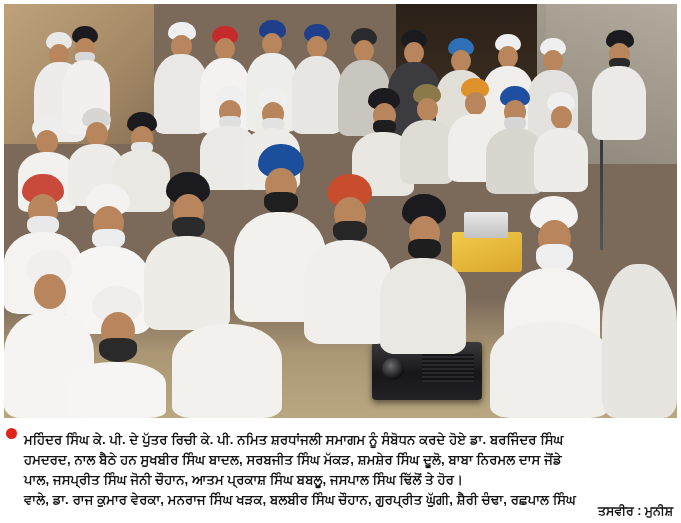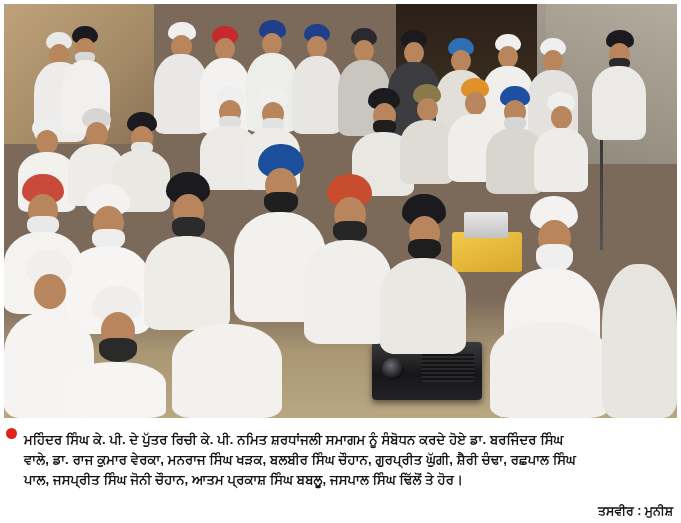--- a/index.html
+++ b/index.html
@@ -385,19 +385,20 @@
     </div>
     <div class="p" style="left:598px;top:250px;width:75px;height:164px;">
       <div class="body" style="left:0;top:10px;width:75px;height:154px;background:#e7e5e0;"></div>
     </div>
   </div>
 
   <div class="caption-wrap">
     <span class="bullet"></span>
     <div class="caption">
       <span class="line">ਮਹਿੰਦਰ ਸਿੰਘ ਕੇ. ਪੀ. ਦੇ ਪੁੱਤਰ ਰਿਚੀ ਕੇ. ਪੀ. ਨਮਿਤ ਸ਼ਰਧਾਂਜਲੀ ਸਮਾਗਮ ਨੂੰ ਸੰਬੋਧਨ ਕਰਦੇ ਹੋਏ ਡਾ. ਬਰਜਿੰਦਰ ਸਿੰਘ</span>
+      <span class="line">ਹਮਦਰਦ, ਨਾਲ ਬੈਠੇ ਹਨ ਸੁਖਬੀਰ ਸਿੰਘ ਬਾਦਲ, ਸਰਬਜੀਤ ਸਿੰਘ ਮੱਕੜ, ਸ਼ਮਸ਼ੇਰ ਸਿੰਘ ਦੂਲੋ, ਬਾਬਾ ਨਿਰਮਲ ਦਾਸ ਜੋਂਡੇ</span>
+      <span class="line">ਪਾਲ, ਜਸਪ੍ਰੀਤ ਸਿੰਘ ਜੋਨੀ ਚੌਹਾਨ, ਆਤਮ ਪ੍ਰਕਾਸ਼ ਸਿੰਘ ਬਬਲੂ, ਜਸਪਾਲ ਸਿੰਘ ਢਿੱਲੋਂ ਤੇ ਹੋਰ।</span>
       <span class="line">ਵਾਲੇ, ਡਾ. ਰਾਜ ਕੁਮਾਰ ਵੇਰਕਾ, ਮਨਰਾਜ ਸਿੰਘ ਖੜਕ, ਬਲਬੀਰ ਸਿੰਘ ਚੌਹਾਨ, ਗੁਰਪ੍ਰੀਤ ਘੁੱਗੀ, ਸ਼ੈਰੀ ਚੰਢਾ, ਰਛਪਾਲ ਸਿੰਘ</span>
-      <span class="line">ਪਾਲ, ਜਸਪ੍ਰੀਤ ਸਿੰਘ ਜੋਨੀ ਚੌਹਾਨ, ਆਤਮ ਪ੍ਰਕਾਸ਼ ਸਿੰਘ ਬਬਲੂ, ਜਸਪਾਲ ਸਿੰਘ ਢਿੱਲੋਂ ਤੇ ਹੋਰ।</span>
     </div>
     <div class="credit">ਤਸਵੀਰ : ਮੁਨੀਸ਼</div>
   </div>
 
 </div>
 
 </body></html>

